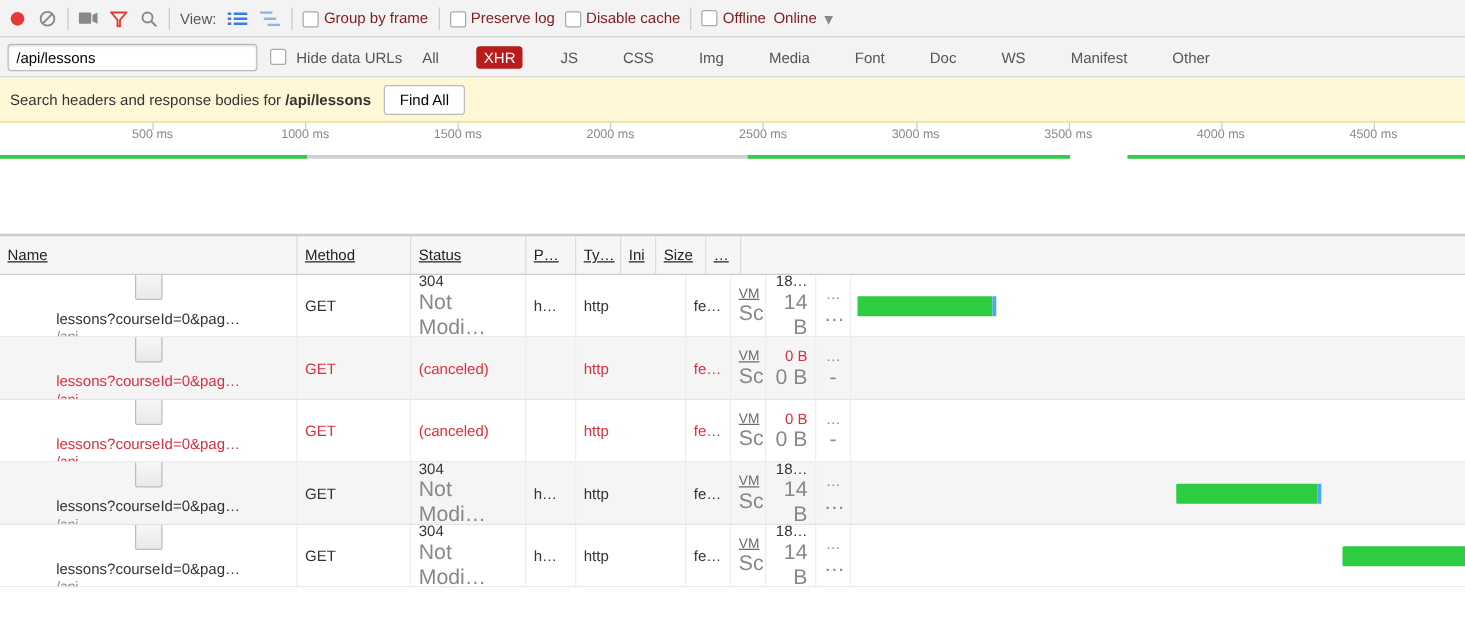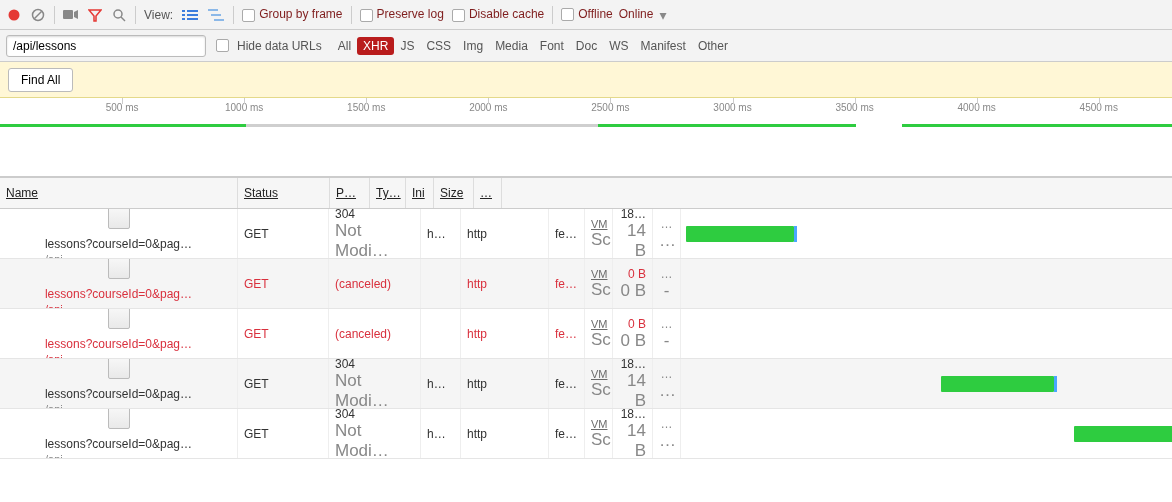--- a/index.html
+++ b/index.html
@@ -9,26 +9,26 @@
 .divider { width: 1px; height: 18px; background: #ccc; }
 .view-label { color: #555; }
 .view-btn { width: 18px; height: 16px; display: inline-flex; align-items: center; justify-content: center; }
 .checkbox { width: 13px; height: 13px; border: 1px solid #aaa; border-radius: 2px; background: #fff; display: inline-block; vertical-align: middle; margin-right: 4px; }
 .tb-label { color: #7f1d1d; }
 .online-set { display: flex; align-items: flex-start; gap: 6px; }
 .chevron { color: #888; font-size: 14px; }
 .filterbar { display: flex; align-items: center; height: 32px; padding: 0 6px; gap: 10px; border-bottom: 1px solid #ccc; background: #f3f3f3; }
 .url-input { width: 200px; height: 22px; border: 1px solid #bbb; border-radius: 3px; padding: 0 6px; font-size: 12px; background: #fff; box-shadow: inset 0 1px 2px rgba(0,0,0,0.15); }
 .hide-urls { display: flex; align-items: center; gap: 4px; color: #555; }
-.filter-types { display: flex; align-items: center; gap: 0; }
+.filter-types { display: flex; align-items: center; gap: 24px; }
 .ftype { color: #555; padding: 2px 6px; border-radius: 3px; cursor: pointer; }
 .ftype.active { background: #b91c1c; color: #fff; font-weight: 500; }
 .searchbar { display: flex; align-items: center; gap: 10px; height: 36px; padding: 0 8px; background: #fff7d6; border-bottom: 1px solid #e4d98a; color: #333; }
 .find-btn { background: #fff; border: 1px solid #bbb; border-radius: 3px; padding: 4px 12px; font-size: 12px; cursor: pointer; }
-.timeline { height: 79px; border-bottom: 1px solid #ccc; position: relative; }
+.timeline { height: 90px; border-bottom: 1px solid #ccc; position: relative; }
 .tick-row { position: relative; height: 20px; }
 .tick { position: absolute; top: 4px; font-size: 10px; color: #888; transform: translateX(-50%); }
 .tickline { position: absolute; top: 0; width: 1px; height: 6px; background: #ccc; }
 .timeline-body { position: relative; height: 24px; }
 .tl-bar { position: absolute; height: 3px; top: 6px; }
 .tl-green { background: #2ecc40; }
 .tl-gray { background: #cfcfcf; }
 .table-head { display: flex; align-items: center; height: 32px; border-top: 1px solid #ccc; border-bottom: 1px solid #ccc; background: #f6f6f6; }
 .th { border-right: 1px solid #ddd; padding: 0 6px; color: #222; display: flex; align-items: center; height: 100%; overflow: hidden; text-decoration: underline; }
 .w-name { width: 238px; }
@@ -139,20 +139,21 @@
       <span class="ftype">Media</span>
       <span class="ftype">Font</span>
       <span class="ftype">Doc</span>
       <span class="ftype">WS</span>
       <span class="ftype">Manifest</span>
       <span class="ftype">Other</span>
     </div>
 </div>
 
 <div class="searchbar">
+  <span><span>Search headers and response bodies for </span><b>/api/lessons</b></span>
   <button class="find-btn">Find All</button>
 </div>
 
 <div class="timeline">
   <div class="tick-row" id="tick-row">
       <span class="tick" style="left: 10.4167%;">500 ms</span>
       <span class="tickline" style="left: 10.4167%;"></span>
       <span class="tick" style="left: 20.8333%;">1000 ms</span>
       <span class="tickline" style="left: 20.8333%;"></span>
       <span class="tick" style="left: 31.25%;">1500 ms</span>
@@ -173,20 +174,21 @@
   <div class="timeline-body">
     <div class="tl-bar tl-green" style="left:0%; width:21%"></div>
     <div class="tl-bar tl-gray" style="left:21%; width:30%"></div>
     <div class="tl-bar tl-green" style="left:51%; width:22%"></div>
     <div class="tl-bar tl-green" style="left:77%; width:23%"></div>
   </div>
 </div>
 
 <div class="table-head">
   <div class="th w-name">Name</div>
+  <div class="th w-method">Method</div>
   <div class="th w-status">Status</div>
   <div class="th w-p">P…</div>
   <div class="th w-type">Ty…</div>
   <div class="th w-ini">Ini</div>
   <div class="th w-size">Size</div>
   <div class="th w-dots">…</div>
 </div>
 
 <div id="table-body">
     <div class="row">

